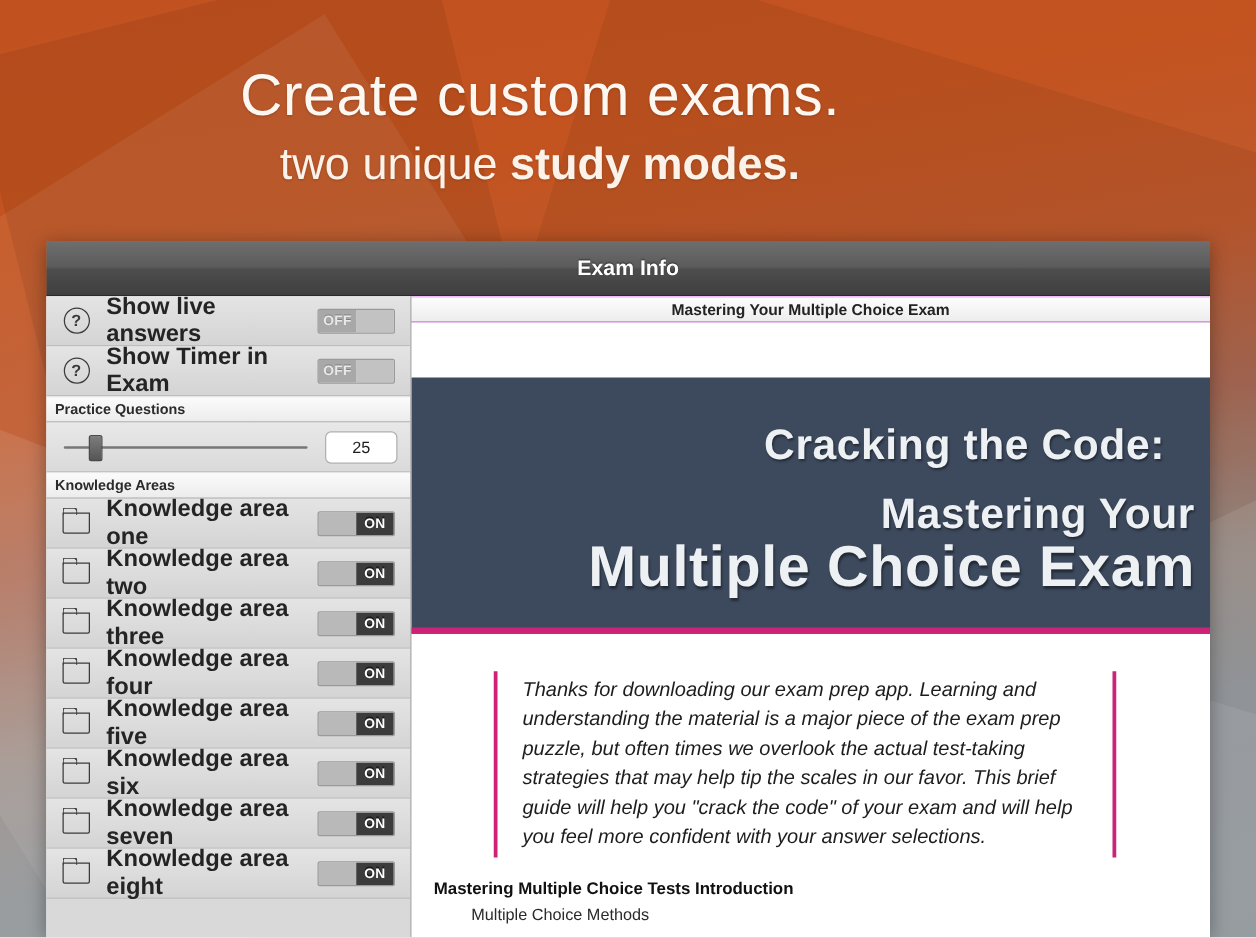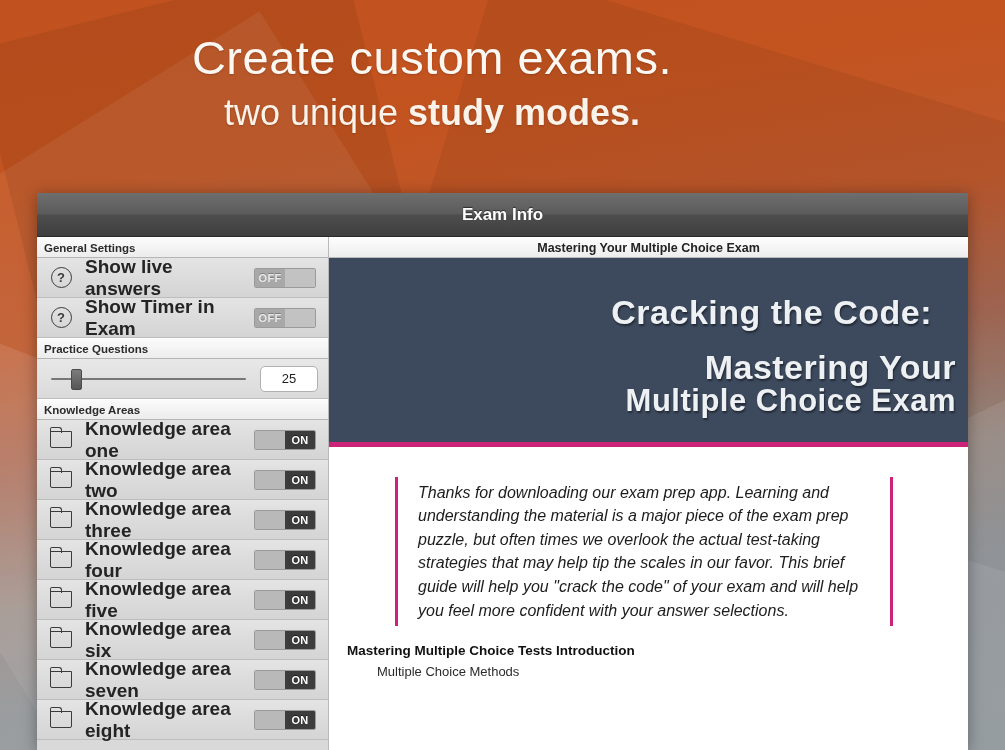--- a/index.html
+++ b/index.html
@@ -56,21 +56,21 @@
   .f6 {
     left: 0px; top: 0px;
     width: 380px; height: 260px;
     background: rgba(0,0,0,0.07);
     transform: rotate(-14deg);
   }
 
   
   #headline {
     position: absolute;
-    left: 0; top: 34px;
+    left: 0; top: 52px;
     width: 864px;
     text-align: center;
     z-index: 5;
   }
   #headline .line1 {
     display: block;
     font-size: 47px;
     font-weight: 400;
     color: #fdf7f2;
     letter-spacing: 0.5px;
@@ -323,32 +323,33 @@
     flex: 1;
     overflow: hidden;
     position: relative;
     background: #ffffff;
   }
   #hero-banner {
     background: #3d4a5e;
     padding: 36px 8px 24px 0;
     text-align: right;
     border-bottom: 5px solid #cc2277;
+    margin-top: 44px;
   }
   #hero-banner .hero-line {
     display: block;
     color: #eef1f4;
     font-weight: 700;
     letter-spacing: 0.5px;
     text-shadow: 1px 2px 2px rgba(0,0,0,0.45);
     line-height: 1.06;
   }
   #hero-banner .hero-1 { font-size: 34px; margin-bottom: 19px; padding-right: 28px; }
   #hero-banner .hero-2 { font-size: 34px; padding-right: 4px; }
-  #hero-banner .hero-3 { font-size: 31px; padding-right: 4px; }
+  #hero-banner .hero-3 { font-size: 46px; padding-right: 4px; }
 
   #intro-quote {
     margin: 30px 67px 0 58px;
     padding: 4px 12px 4px 20px;
     border-left: 3px solid #cc2277;
     border-right: 3px solid #cc2277;
     font-size: 16px;
     font-style: italic;
     line-height: 1.47;
     color: #1d1d1d;
@@ -398,21 +399,20 @@
     <div id="navbar">
       <div class="nav-right">
         <div class="nav-title-right">Exam Info</div>
       </div>
     </div>
 
     <div id="app-body">
 
       <div id="settings-panel">
 
-        <div class="section-head">General Settings</div>
 
         <div class="setting-row">
           <div class="row-icon">
             <div class="qmark">?</div>
           </div>
           <div class="row-label">Show live answers</div>
           <div class="toggle off">
             <div class="seg seg-on">OFF</div>
             <div class="seg seg-off"></div>
           </div>

